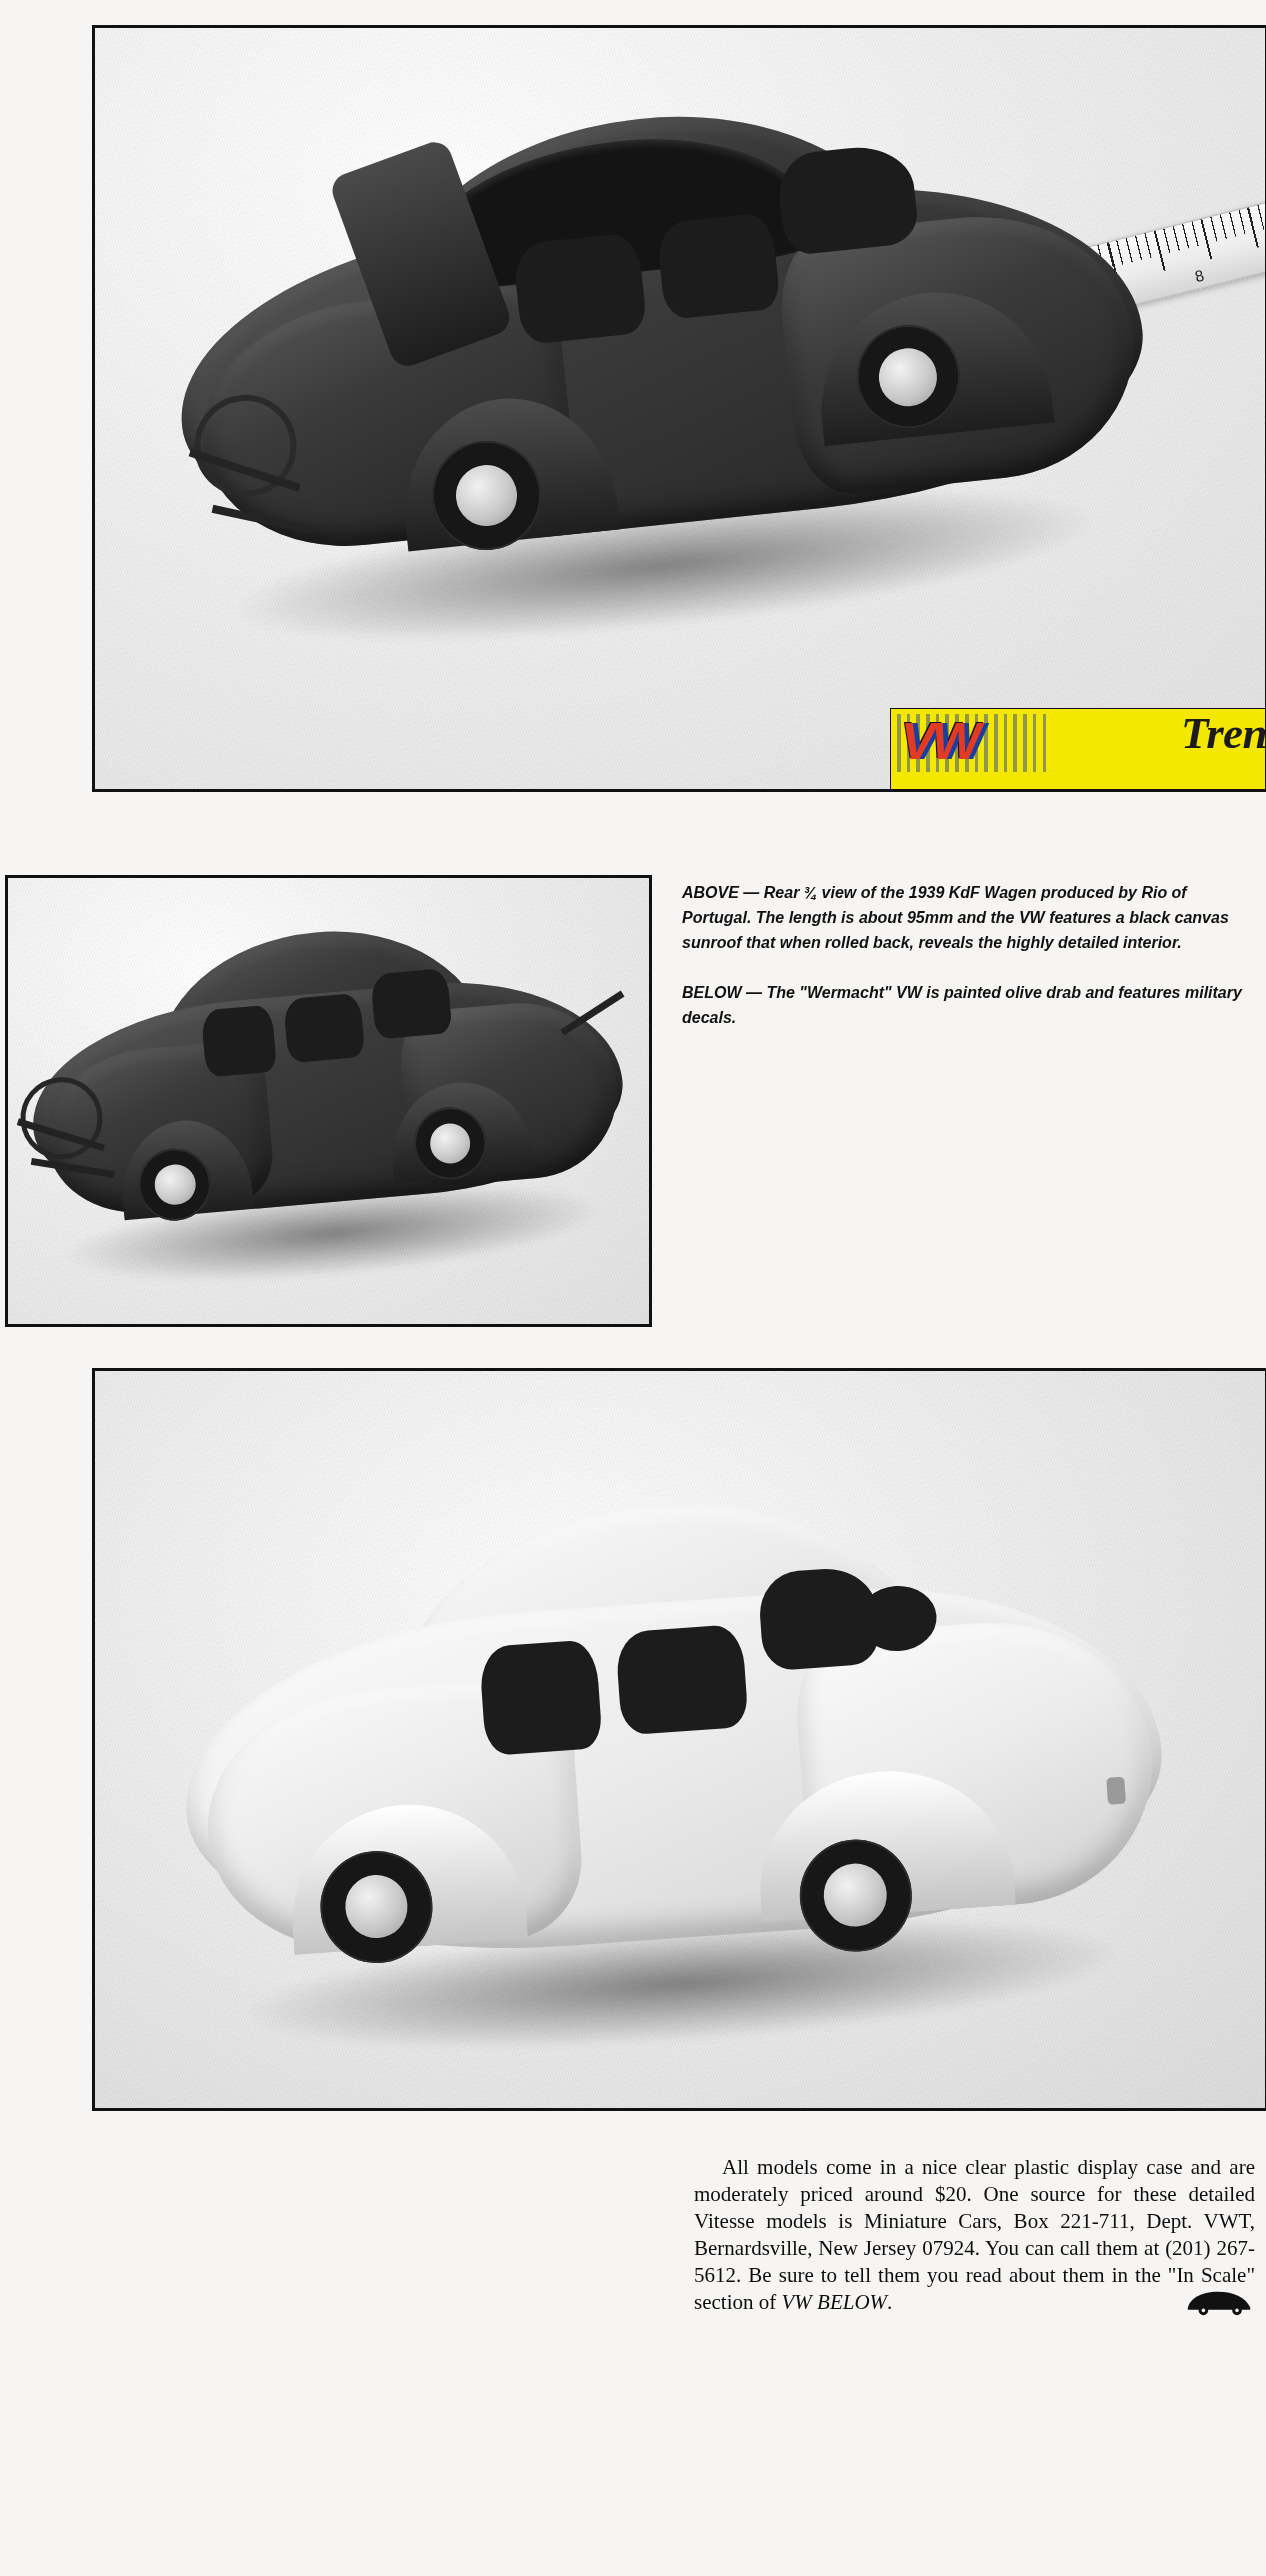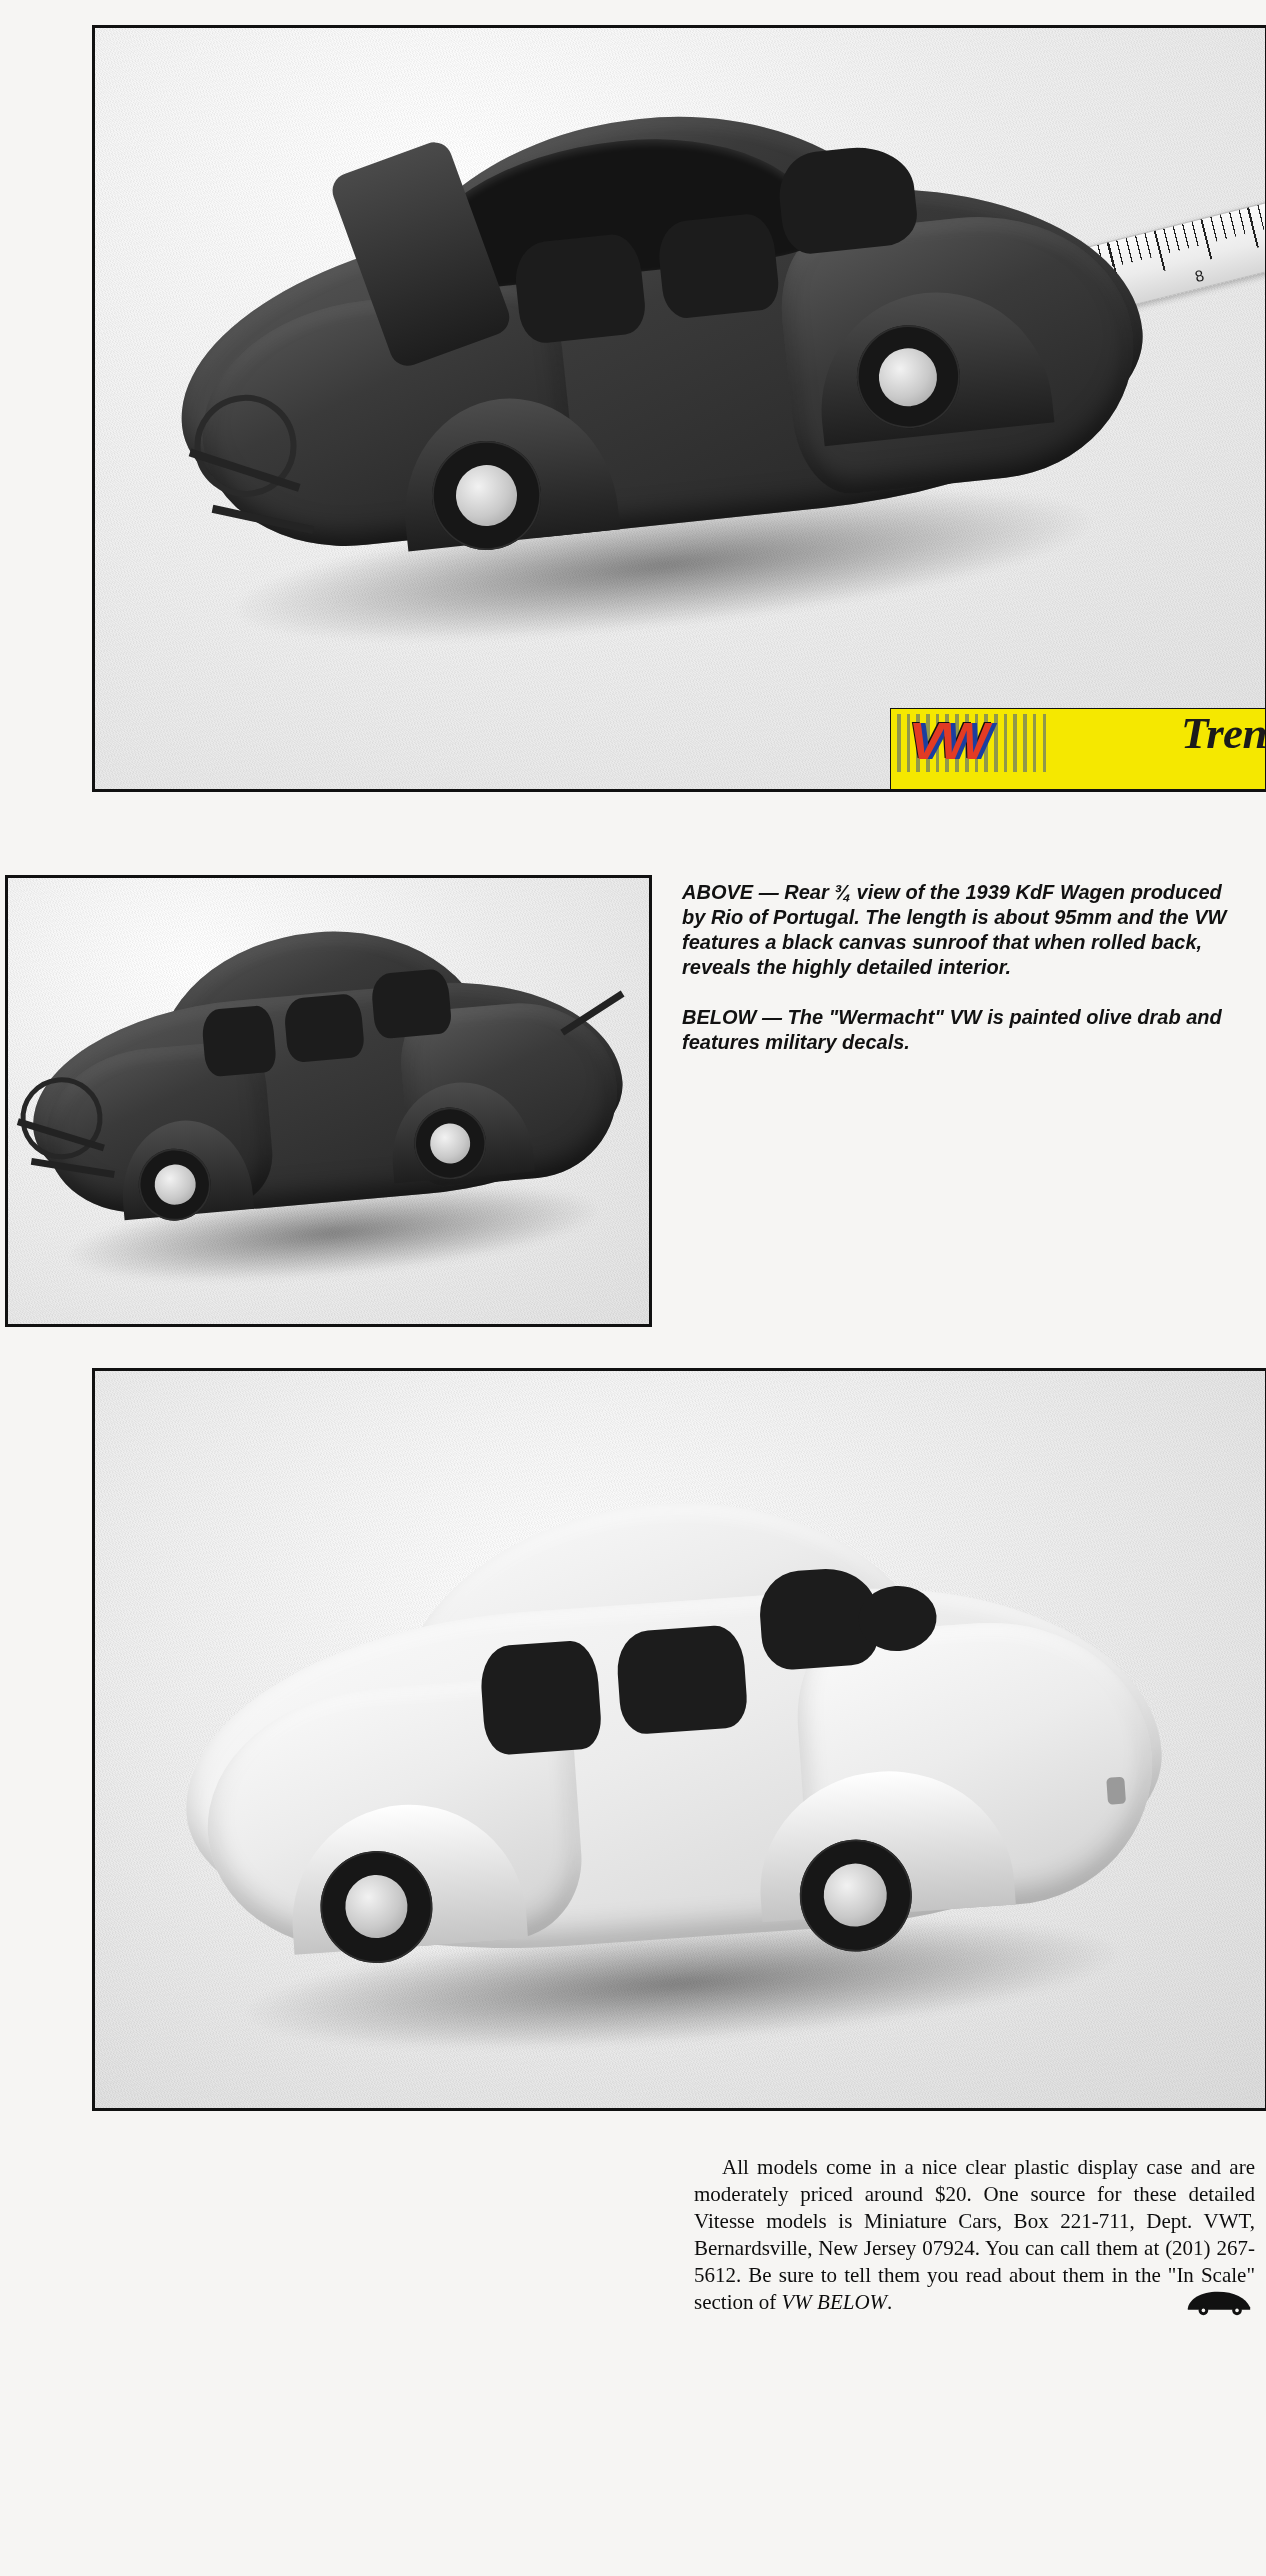--- a/index.html
+++ b/index.html
@@ -172,21 +172,20 @@
     font-weight: bold;
     font-style: italic;
     font-size: 52px;
     line-height: 52px;
     letter-spacing: -3.6px;
     color: #e23b24;
     text-shadow:
       2.4px 0 0 #1b3fa0,
       4.8px 0 0 #1b3fa0,
       -1.2px -1.2px 0 #111;
-    padding-left: 8px;
   }
   .vw-logo .stripes {
     position: absolute;
     left: 6px; top: 4.8px;
     width: 151px; height: 58px;
     background-image: repeating-linear-gradient(90deg,
       rgba(30,60,160,.85) 0 3.6px, rgba(0,0,0,0) 3.6px 9.7px);
     opacity: .55;
     pointer-events: none;
   }
@@ -208,21 +207,21 @@
     background: #111;
     transform: rotate(-4deg);
   }
 
   
   .captions {
     position: absolute;
     font-family: "Liberation Sans", sans-serif;
     font-style: italic;
     font-weight: bold;
-    font-size: 20px;
+    font-size: 16px;
     line-height: 25px;
     color: #111;
   }
   .captions p { margin: 0 0 25px 0; }
   .captions p:last-child { margin-bottom: 0; }
 
   
   .bodycopy {
     position: absolute;
     font-family: "Liberation Serif", serif;

